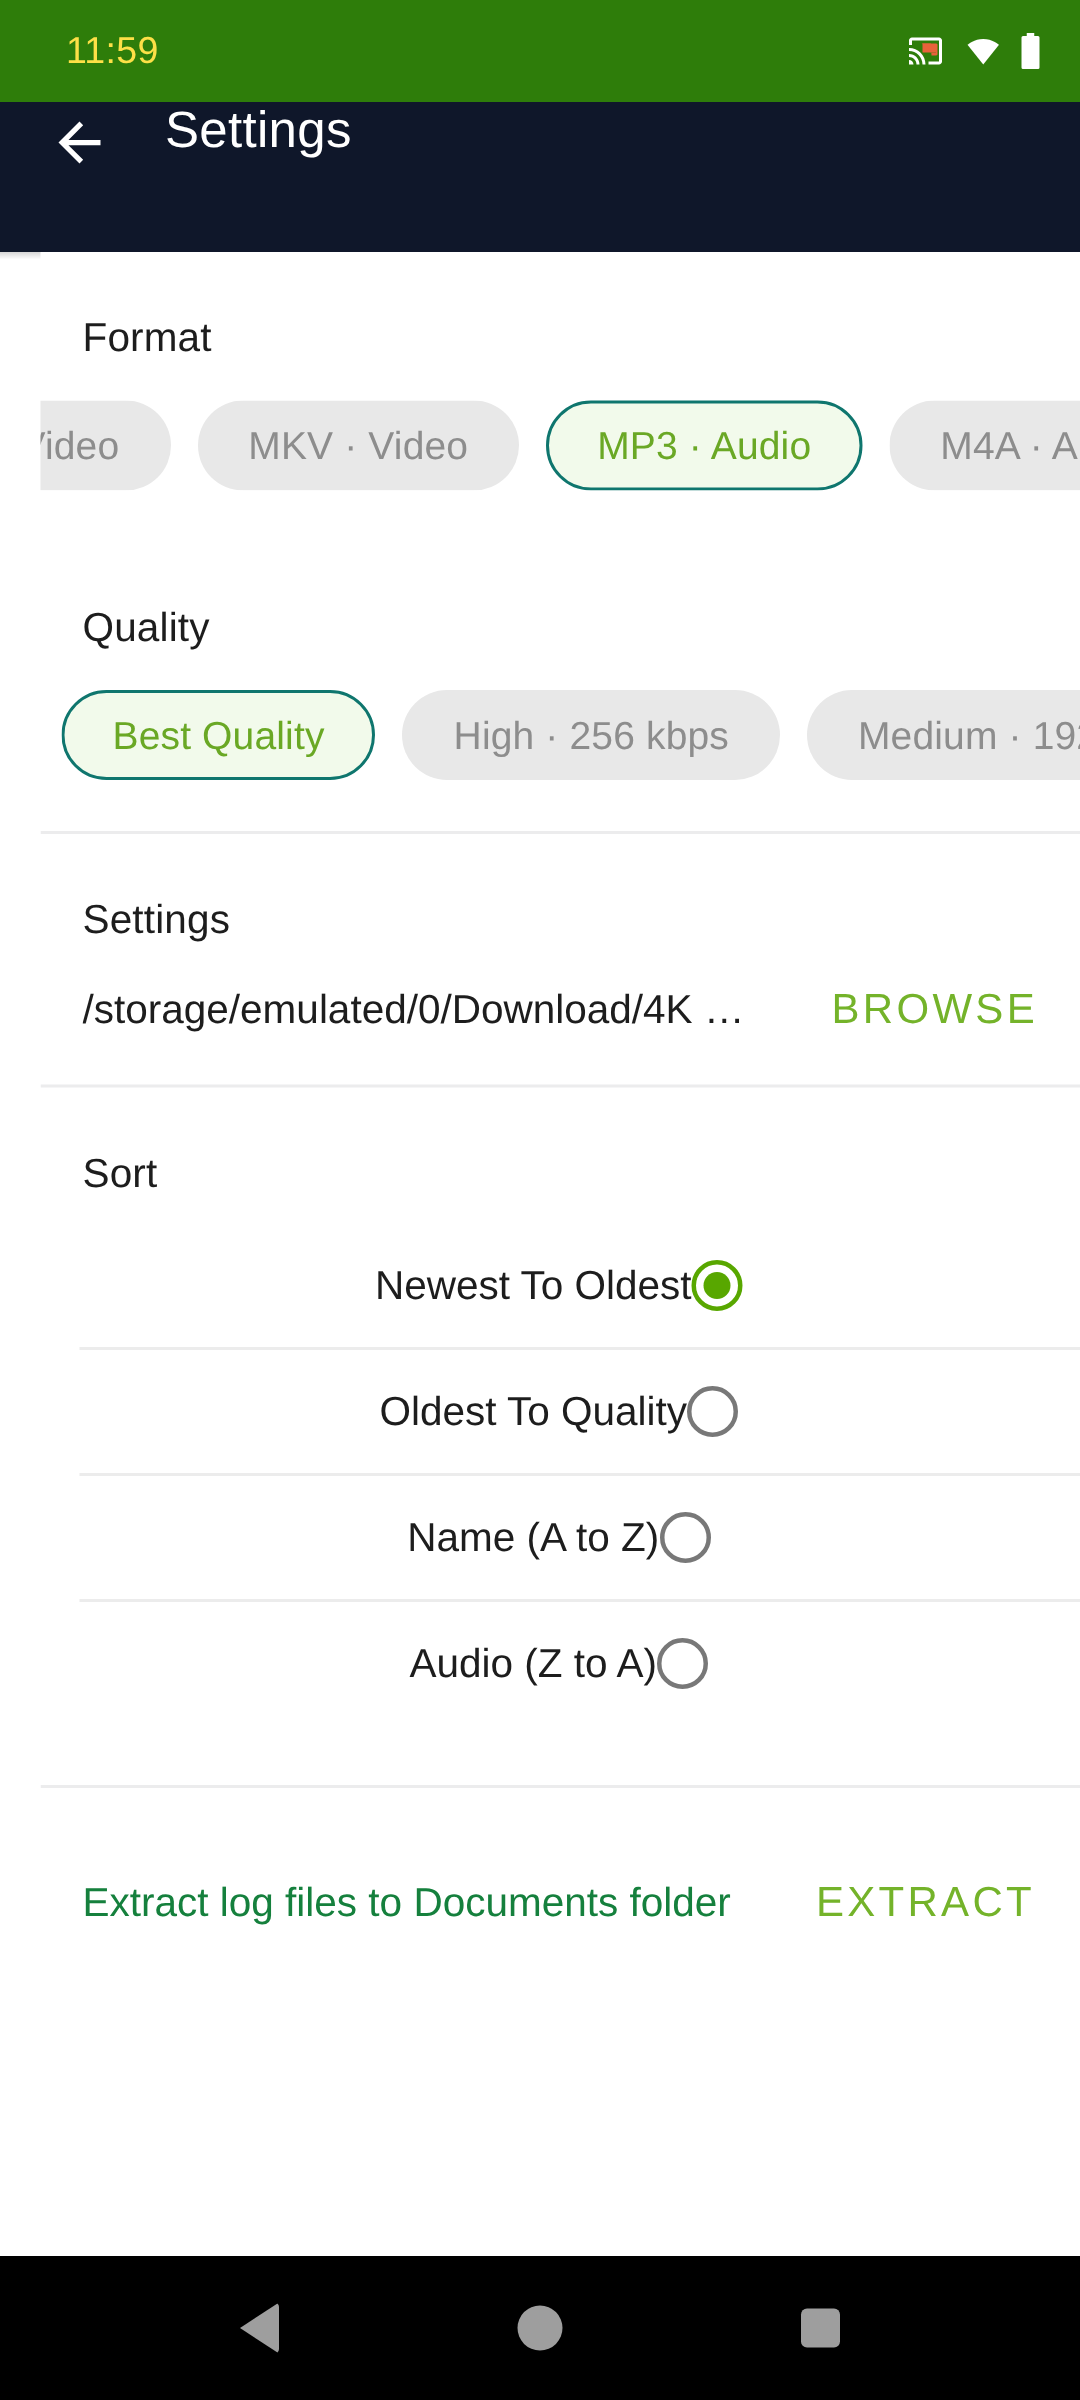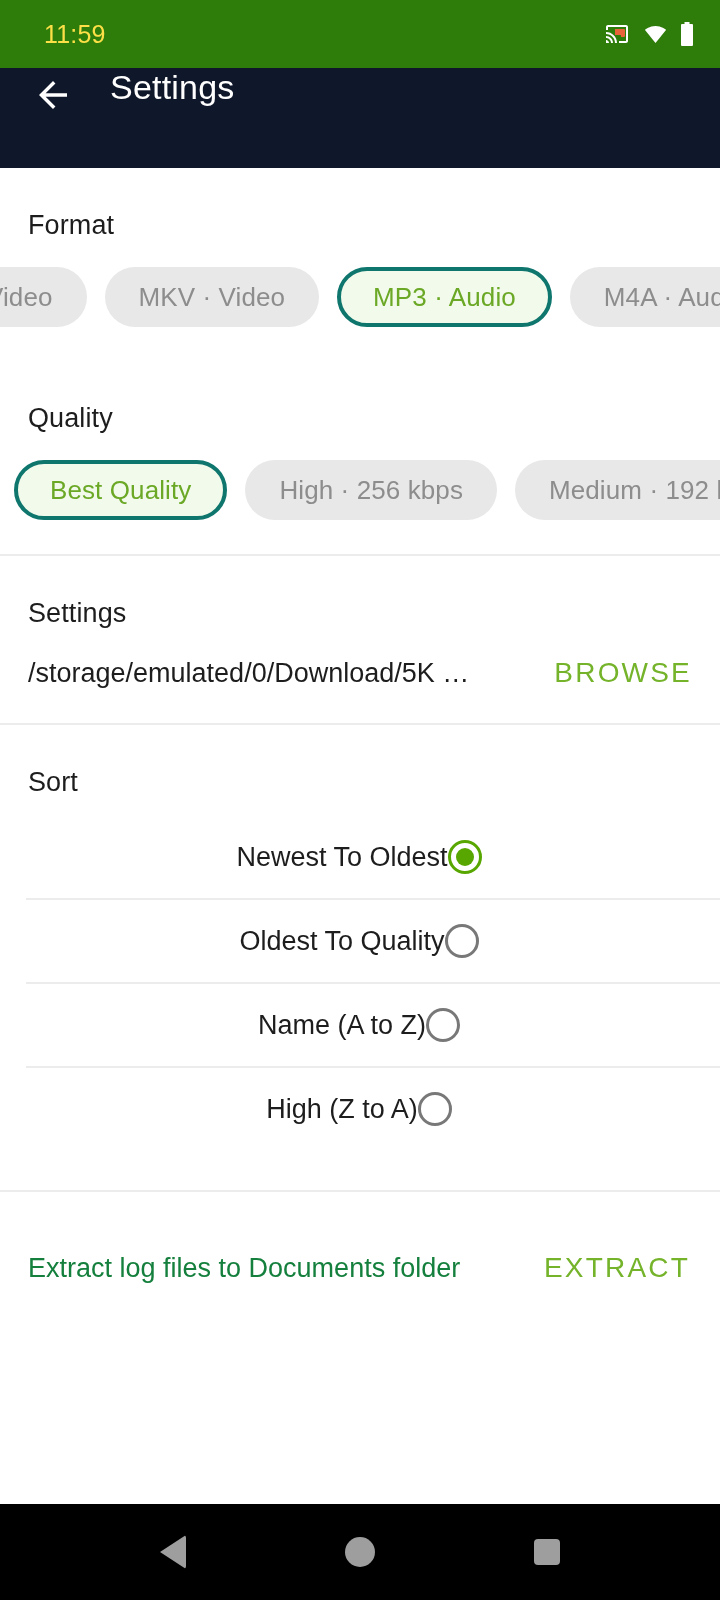--- a/index.html
+++ b/index.html
@@ -80,20 +80,21 @@
     margin-left: 28px;
     letter-spacing: 0.2px;
   }
 
   
   .content {
     flex: 1 1 auto;
     background: #ffffff;
     overflow: hidden;
     position: relative;
+    margin-left: 27px;
   }
 
   .section-label {
     font-size: 27px;
     color: #1d1d1d;
     padding: 42px 0 0 28px;
     letter-spacing: 0.1px;
   }
 
   
@@ -118,21 +119,21 @@
     display: flex;
     align-items: center;
     justify-content: center;
     padding: 0 32px;
     border: 2px solid transparent;
     cursor: pointer;
     letter-spacing: 0.1px;
   }
   .chip.selected {
     background: #f2faeb;
-    border: 4px solid #0f766e;
+    border: 2px solid #0f766e;
     color: #6aa825;
   }
 
   
   .divider-full {
     height: 2px;
     background: #ececed;
     width: 100%;
   }
   .divider-inset {
@@ -307,21 +308,21 @@
         <div class="chip">High · 256 kbps</div>
         <div class="chip">Medium · 192 kbps</div>
       </div>
     </div>
 
     <div class="divider-full"></div>
 
     <div class="block">
       <div class="section-label">Settings</div>
       <div class="dir-row">
-        <div class="dir-path">/storage/emulated/0/Download/5K …</div>
+        <div class="dir-path">/storage/emulated/0/Download/4K …</div>
         <div class="text-btn">BROWSE</div>
       </div>
     </div>
 
     <div class="divider-full"></div>
 
     <div>
       <div class="section-label">Sort</div>
       <div class="sort-top-pad"></div>
 
@@ -337,21 +338,21 @@
       </div>
       <div class="divider-inset"></div>
 
       <div class="sort-item">
         <span class="sort-label">Name (A to Z)</span>
         <span class="radio"></span>
       </div>
       <div class="divider-inset"></div>
 
       <div class="sort-item">
-        <span class="sort-label">High (Z to A)</span>
+        <span class="sort-label">Audio (Z to A)</span>
         <span class="radio"></span>
       </div>
       <div class="sort-bottom-pad"></div>
     </div>
 
     <div class="divider-full"></div>
 
     <div>
       <div class="extract-row">
         <span class="extract-label">Extract log files to Documents folder</span>

